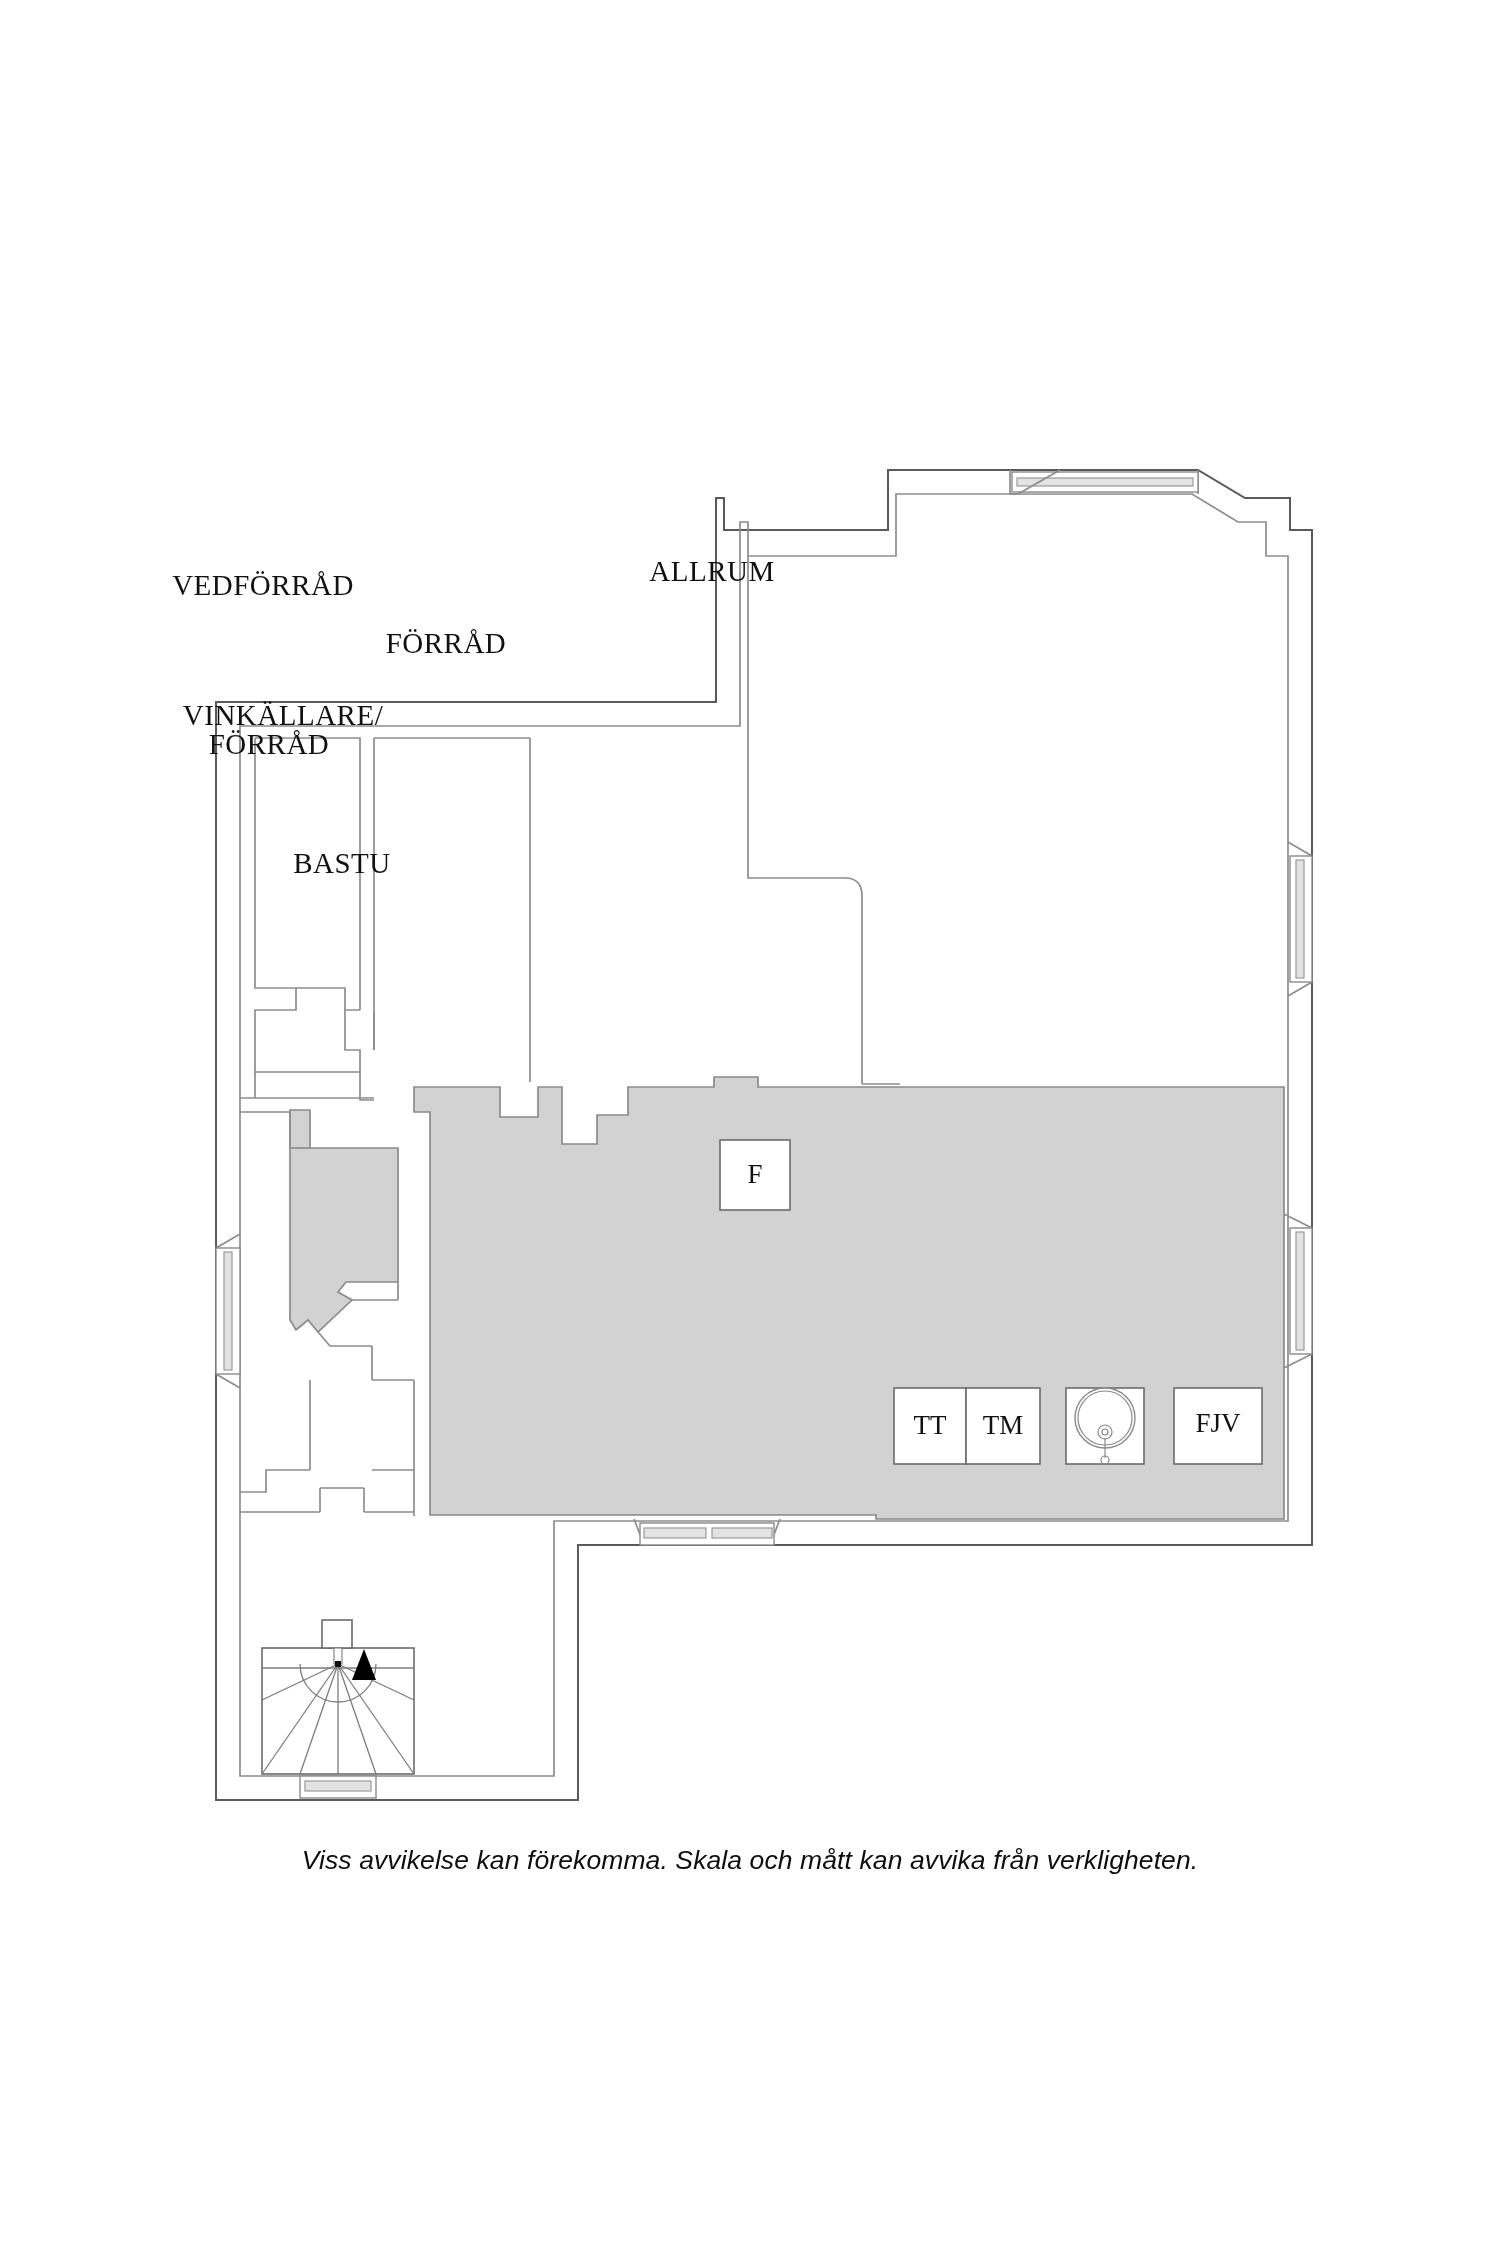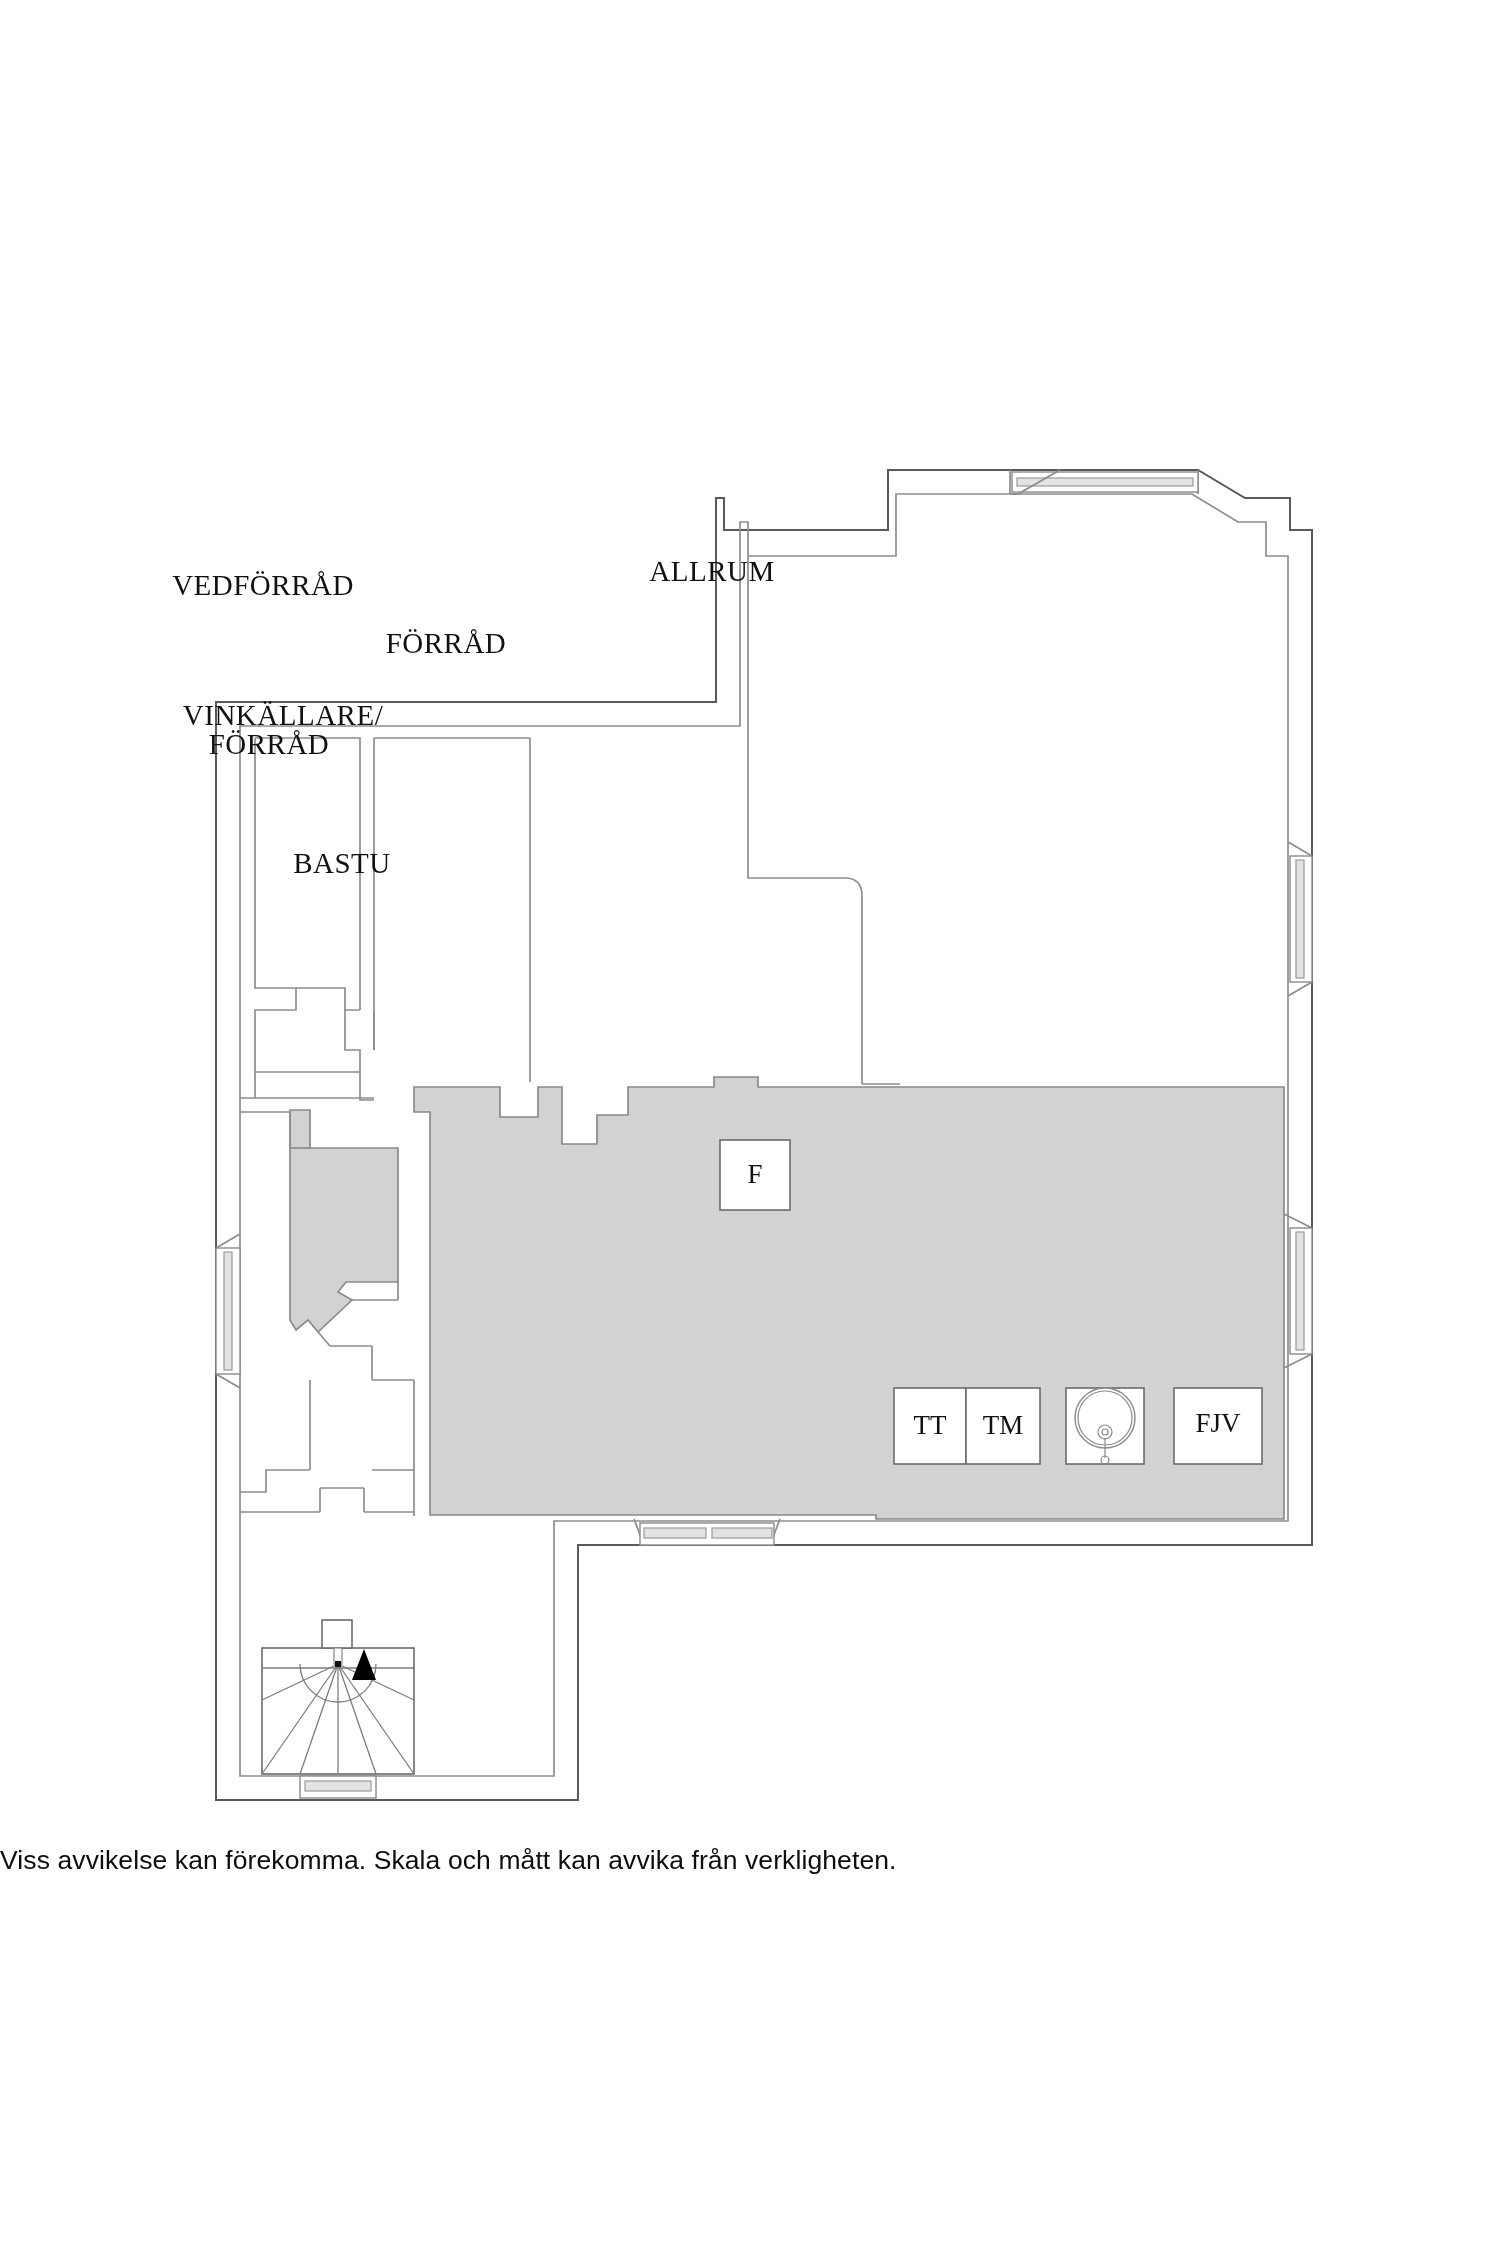--- a/index.html
+++ b/index.html
@@ -92,25 +92,26 @@
     font-size: 27px;
     fill: #111111;
     text-anchor: middle;
     dominant-baseline: middle;
   }
   .caption {
     position: absolute;
     left: 0;
     top: 1845px;
     width: 1500px;
-    text-align: left;
+    text-align: center;
     font-family: "Liberation Sans", sans-serif;
     font-size: 26.5px;
     color: #0d0d0d;
     letter-spacing: 0.1px;
+    font-style: italic;
   }
 </style>
 </head>
 <body>
 
 <div id="plan-wrap">
 <svg id="floorplan" viewBox="0 0 1500 2250" xmlns="http://www.w3.org/2000/svg">
 
   <g>
     <path class="wall-fill" d="

